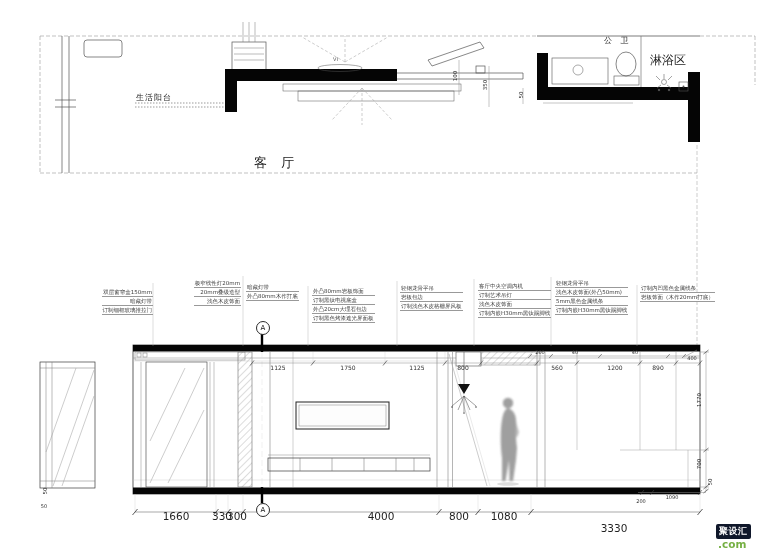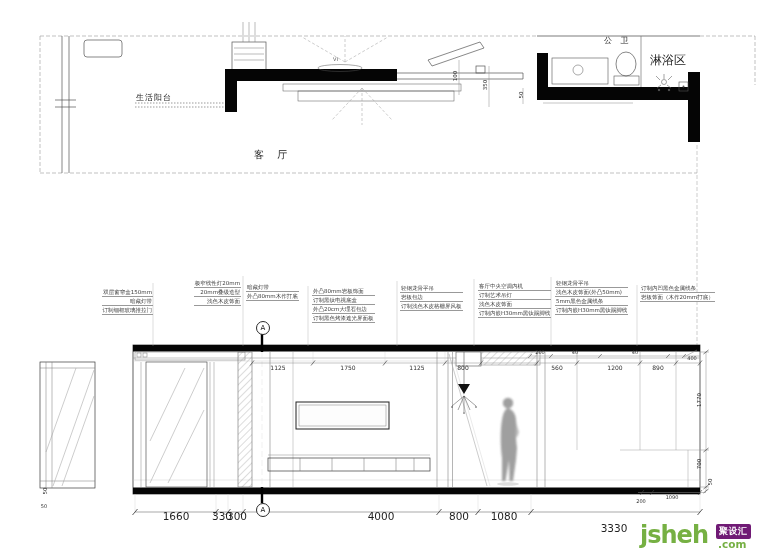--- a/index.html
+++ b/index.html
@@ -1,36 +1,36 @@
 <!DOCTYPE html>
 <html><head>
 <meta charset="utf-8">
 <style>
   html,body{margin:0;padding:0;background:#fff;}
   .canvas{position:relative;width:770px;height:557px;background:#ffffff;overflow:hidden;
           font-family:"DejaVu Sans","Liberation Sans",sans-serif;color:#333;}
   svg{position:absolute;left:0;top:0;}
   .lbl{position:absolute;font-weight:normal;color:#1c1c1c;white-space:nowrap;}
   .lbl-balcony{left:136px;top:92px;font-size:8px;letter-spacing:1px;}
-  .lbl-living{left:254px;top:148px;font-size:10px;letter-spacing:5px;}
+  .lbl-living{left:254px;top:154px;font-size:13px;letter-spacing:5px;}
   .lbl-bath{left:604px;top:35px;font-size:8px;letter-spacing:3px;}
   .lbl-shower{left:650px;top:52px;font-size:12px;}
   .lbl-fixture{left:333px;top:56px;font-size:5px;font-weight:normal;color:#555;}
   .note{position:absolute;font-size:5.5px;line-height:8px;color:#3d3d3d;white-space:nowrap;}
   .note div{border-bottom:0.5px solid #999;padding:0 1px;}
   .note.rt{text-align:right;}
   .dim{position:absolute;font-size:6px;color:#2f2f2f;transform:translateX(-50%);white-space:nowrap;}
   .dims{font-size:5px;}
   .dimv{position:absolute;font-size:5.5px;color:#2f2f2f;transform:rotate(-90deg);white-space:nowrap;}
   .bdim{position:absolute;font-size:10.5px;color:#1f1f1f;transform:translateX(-50%);white-space:nowrap;}
   .marker{position:absolute;width:12px;height:12px;border:1px solid #2b2b2b;border-radius:50%;
           font-size:7px;text-align:center;line-height:12px;background:#fff;color:#111;}
   .logo{position:absolute;left:640px;top:521px;width:125px;height:32px;}
   .logo .brand{position:absolute;left:0;top:0;font-size:24px;font-weight:bold;color:#76b043;letter-spacing:-1px;}
-  .logo .badge{position:absolute;left:76px;top:3px;background:#701a75;color:#fff;font-size:9px;
+  .logo .badge{position:absolute;left:76px;top:3px;background:#0f172a;color:#fff;font-size:9px;
                font-weight:bold;padding:1px 3px;border-radius:2px;letter-spacing:.5px;}
   .logo .suffix{position:absolute;left:78px;top:17px;font-size:10.5px;font-weight:bold;color:#76b043;}
 </style>
 </head>
 <body>
 
 <div class="canvas">
 
   <svg width="770" height="557" viewBox="0 0 770 557">
     <defs>
@@ -255,18 +255,17 @@
   <span class="bdim" style="left:237px;top:510px;">300</span>
   <span class="bdim" style="left:341px;top:510px;margin-left:40px;">4000</span>
   <span class="bdim" style="left:459px;top:510px;">800</span>
   <span class="bdim" style="left:504px;top:510px;">1080</span>
   <span class="bdim" style="left:614px;top:510px;margin-top:12px;">3330</span>
 
   <span class="dimv dims" style="left:41px;top:488px;">50</span>
   <span class="dim dims" style="left:44px;top:503px;">50</span>
 
   <div class="logo">
-    <span class="brand">jsheh</span>
     <span class="badge">聚设汇</span>
     <span class="suffix">.com</span>
   </div>
 
 </div>
 
 </body></html>

